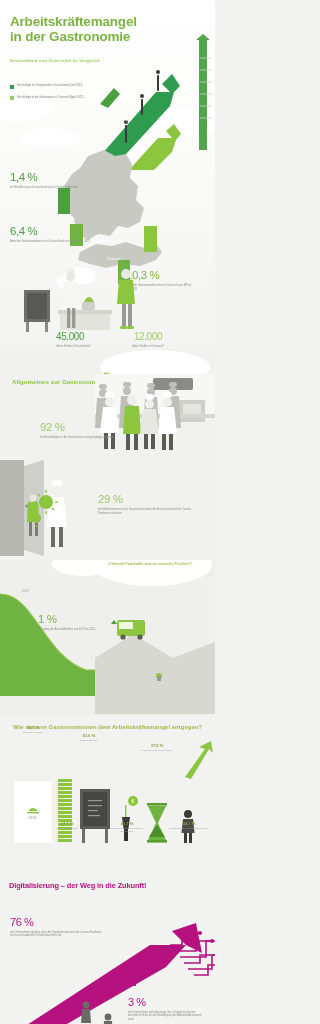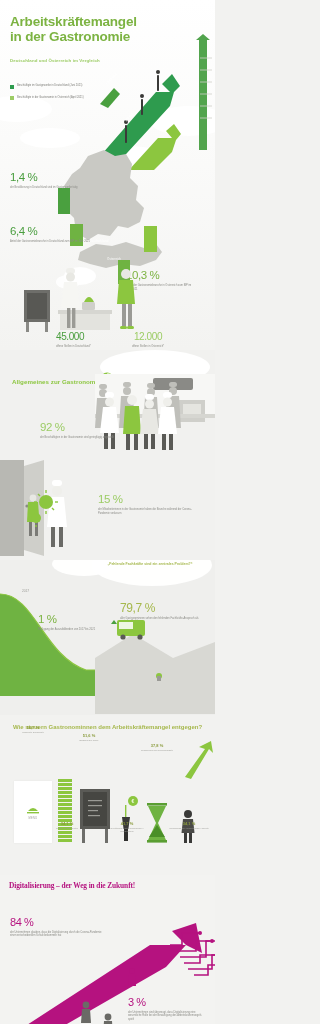--- a/index.html
+++ b/index.html
@@ -58,21 +58,21 @@
   .bl-top { position:absolute; text-align:center; width:46px; }
   .bl-top .v { font-size:4px; font-weight:700; color:#8a9b3c; }
   .bl-top .d { font-size:2.1px; color:#9a9a95; line-height:1.4; margin-top:1px; }
   .bl-bot { position:absolute; text-align:center; width:46px; }
   .bl-bot .v { font-size:4px; font-weight:700; color:#8a9b3c; }
   .bl-bot .d { font-size:2.1px; color:#9a9a95; line-height:1.4; margin-top:1px; }
 
   
   .sec5 { position:relative; height:185px; background:#f3f3f1; overflow:hidden; }
   .s5-h { position:absolute; left:9px; top:6px; color:#b5127f;
-          font-size:7.4px; font-weight:700; letter-spacing:-.1px;font-family:Liberation Serif, serif; }
+          font-size:7.4px; font-weight:700; letter-spacing:-.1px; }
   .mag-arrow { position:absolute; left:-10px; top:46px; width:235px; height:130px; }
 </style>
 </head>
 <body>
 
 <div class="page">
 
   <div class="hero">
 
     <div class="cloud" style="left:-18px; top:96px; width:70px; height:26px;"></div>
@@ -292,36 +292,32 @@
             <line x1="55" y1="42" x2="58" y2="42"></line>
           <line x1="40" y1="36" x2="38" y2="34"></line>
             <line x1="52" y1="48" x2="54" y2="50"></line>
           <line x1="36" y1="51" x2="34" y2="49"></line>
             <line x1="36" y1="65" x2="36" y2="67"></line>
         </g>
       </g>
     </svg>
 
     <div class="pct" style="left:98px; top:128px; width:94px;">
-      <div class="v g-lt">15 %</div>
+      <div class="v g-lt">29 %</div>
       <div class="d">der Mitarbeiterinnen in der Gastronomie haben die Branche während der Corona-Pandemie verlassen</div>
     </div>
   </div>
 
   <div class="sec3">
     <div class="cloud" style="left:92px; top:-16px; width:120px; height:42px;"></div>
     <div class="cloud" style="left:52px; top:-8px; width:64px; height:24px;"></div>
 
     <div style="position:absolute; left:102px; top:2px; width:96px; text-align:center;
                 color:#a6b84d; font-size:3.5px; font-weight:700; line-height:1.5;">„Fehlende Fachkräfte sind ein zentrales Problem?“</div>
 
-    <div class="pct" style="left:120px; top:26px; width:88px;">
-      <div class="v g-olive" style="font-size:12px;">79,7 %</div>
-      <div class="d">aller Gastronominnen sehen den fehlenden Fachkräfte-Anspruch als zentrales Problem</div>
-    </div>
 
     <svg style="position:absolute; left:0; top:26px; width:130px; height:110px;" viewBox="0 0 130 110">
       <path d="M0 8 C34 8 44 70 86 84 L130 84 L130 110 L0 110 Z" fill="#6fb342"></path>
       <path d="M0 8 C34 8 44 70 86 84 L130 84" fill="none" stroke="#8cc63f" stroke-width="1.2"></path>
       <text x="22" y="6" font-size="3.2" fill="#9a9a95" font-family="Liberation Sans, sans-serif">2017</text>
       <text x="108" y="80" font-size="3.2" fill="#9a9a95" font-family="Liberation Sans, sans-serif">2021</text>
     </svg>
 
     <div class="pct" style="left:38px; top:38px; width:84px;">
       <div class="v g-mid">1 %</div>
@@ -463,21 +459,21 @@
       </g>
       <g fill="#b5127f">
         <circle cx="108" cy="108" r="3.4"></circle>
           <path d="M104 112 h8 l1 14 H103 Z"></path>
         <circle cx="142" cy="50" r="3"></circle>
           <path d="M139 54 h6 l1 11 H138 Z"></path>
       </g>
     </svg>
 
     <div class="pct" style="left:10px; top:26px; width:92px;">
-      <div class="v mag" style="font-size:11px;">84 %</div>
+      <div class="v mag" style="font-size:11px;">76 %</div>
       <div class="d">der Unternehmen glauben, dass die Digitalisierung durch die Corona-Pandemie einen entscheidenden Schub bekommen hat</div>
     </div>
 
     <div class="pct" style="left:128px; top:106px; width:80px;">
       <div class="v mag" style="font-size:11px;">3 %</div>
       <div class="d">der Unternehmen sind überzeugt, dass Digitalisierung eine wesentliche Rolle bei der Bewältigung des Arbeitskräftemangels spielt</div>
     </div>
   </div>
 
 </div>

